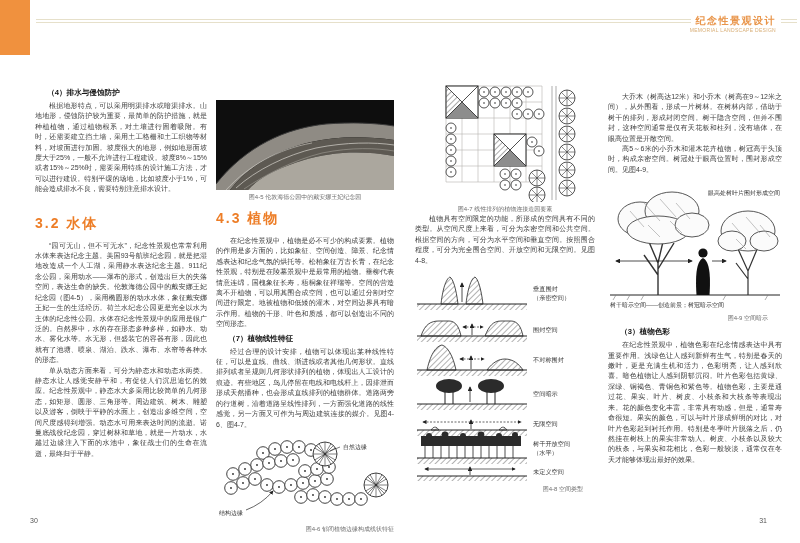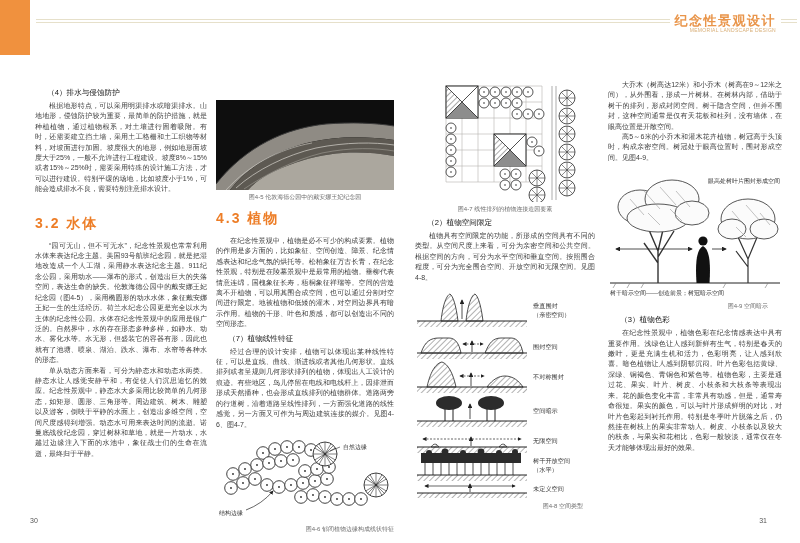--- a/index.html
+++ b/index.html
@@ -6,33 +6,33 @@
   html,body{background:#ffffff}
   body{font-family:"Liberation Sans","DejaVu Sans",sans-serif}
   .page{position:relative;width:800px;height:543px;background:#fff;overflow:hidden}
 
   
   .corner{position:absolute;left:0;top:0;width:30px;height:55px;background:#F0913E}
   .header{position:absolute;left:36px;top:16px;right:3px;display:flex;align-items:flex-start}
   .rule{border-top:1px solid #E6E0CA;border-bottom:1px solid #E6E0CA;height:4px;flex:1;margin-top:3px}
   .rule-short{flex:0 0 16px}
   .htitle{position:relative;margin:0 5px;padding-bottom:14px}
-  .htitle-cn{font-size:13px;color:#E9954A;letter-spacing:1.5px;font-weight:bold;line-height:10px;white-space:nowrap}
+  .htitle-cn{font-size:10px;color:#E9954A;letter-spacing:1.5px;font-weight:bold;line-height:10px;white-space:nowrap}
   .htitle-en{font-size:5px;color:#D8AE77;white-space:nowrap;position:absolute;right:0;top:11px;letter-spacing:.3px}
 
   
   .col{position:absolute;color:#3d3d3d}
   #col1{left:35px;top:84px;width:172px}
   #col2{left:216px;top:100px;width:178px}
   #col3{left:415px;top:82px;width:180px}
-  #col4{left:608px;top:80px;width:174px}
+  #col4{left:608px;top:92px;width:174px}
 
   p.body{font-size:7px;line-height:10.4px;text-align:justify;text-indent:2em;color:#3d3d3d}
   h3.sec{color:#ED7D26;font-size:14px;font-weight:bold;letter-spacing:2px}
-  h4.sub{font-size:7.6px;font-weight:normal;color:#141414;text-indent:1.6em;margin:4px 0 3px}
+  h4.sub{font-size:7.6px;font-weight:bold;color:#141414;text-indent:1.6em;margin:4px 0 3px}
   .cap{font-size:6px;color:#6e6e6e;text-align:center;margin-top:3px}
   .cap-r{text-align:right}
   .pagenum{position:absolute;bottom:19px;font-size:7px;color:#555}
   #pn-left{left:30px}
   #pn-right{right:33px}
 
   .fig{display:block}
   svg text{font-family:"Liberation Sans","DejaVu Sans",sans-serif;fill:#333}
   .mt8{margin-top:8px}.mt20{margin-top:20px}.mb8{margin-bottom:8px}
 </style>
@@ -189,21 +189,20 @@
         <use href="#t7" x="152" y="34"></use>
         <use href="#t7" x="152" y="52"></use>
         <use href="#t7" x="152" y="70"></use>
         <use href="#t7" x="152" y="88"></use>
         <use href="#t7" x="152" y="106"></use>
       <use href="#t7" x="122" y="96"></use>
         <use href="#t7" x="122" y="113"></use>
     </svg>
     <div class="cap">图4-7 线性排列的植物连接造园要素</div>
 
-    <h4 class="sub mt8">（2）植物空间限定</h4>
     <p class="body">植物具有空间限定的功能，所形成的空间具有不同的类型。从空间尺度上来看，可分为亲密空间和公共空间。根据空间的方向，可分为水平空间和垂直空间。按照围合程度，可分为完全围合空间、开放空间和无限空间。见图4-8。</p>
 
     <svg class="fig mt8" width="180" height="208" viewBox="0 0 180 208">
       <defs>
         <pattern id="h8" width="4" height="4" patternUnits="userSpaceOnUse" patternTransform="rotate(45)">
           <line x1="0" y1="0" x2="0" y2="4" stroke="#666" stroke-width="1"></line>
         </pattern>
         <marker id="ar8" markerWidth="6" markerHeight="6" refX="5" refY="3" orient="auto">
             <path d="M0,0L6,3L0,6Z" fill="#222"></path>
           </marker>

